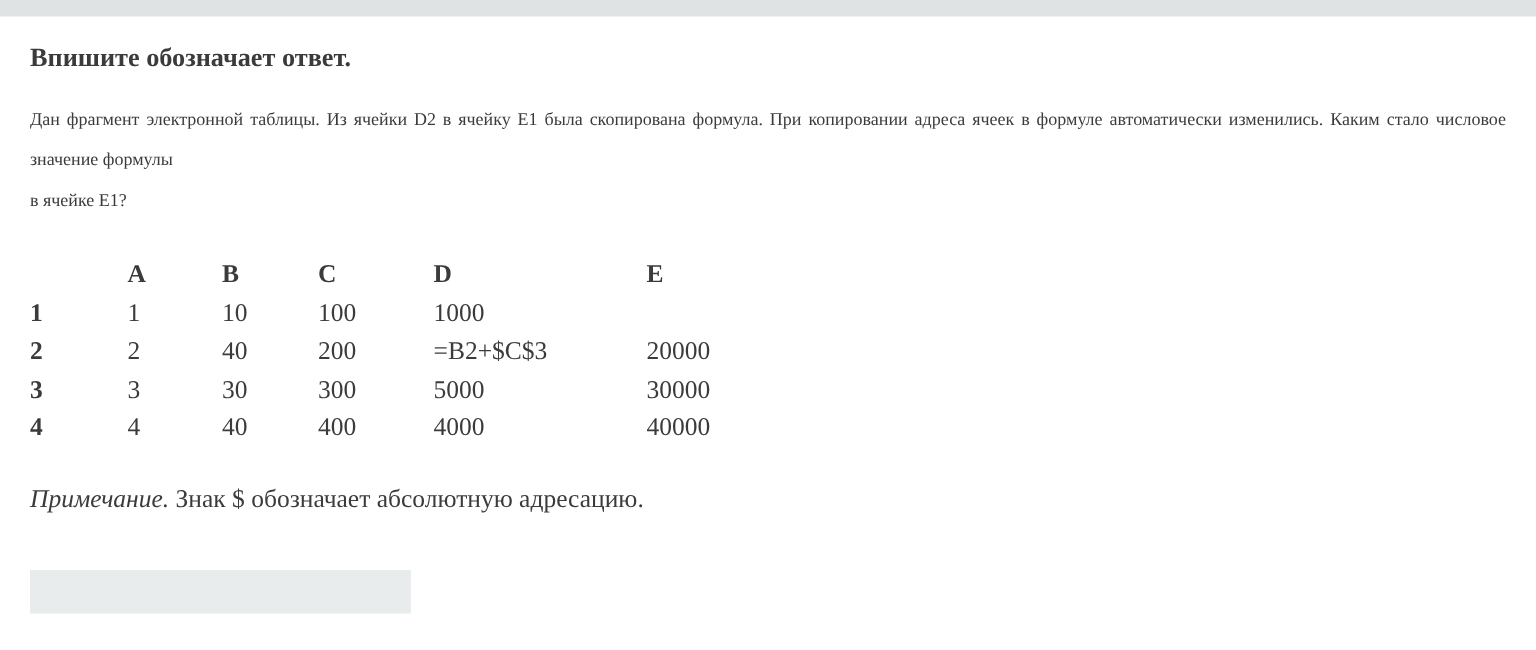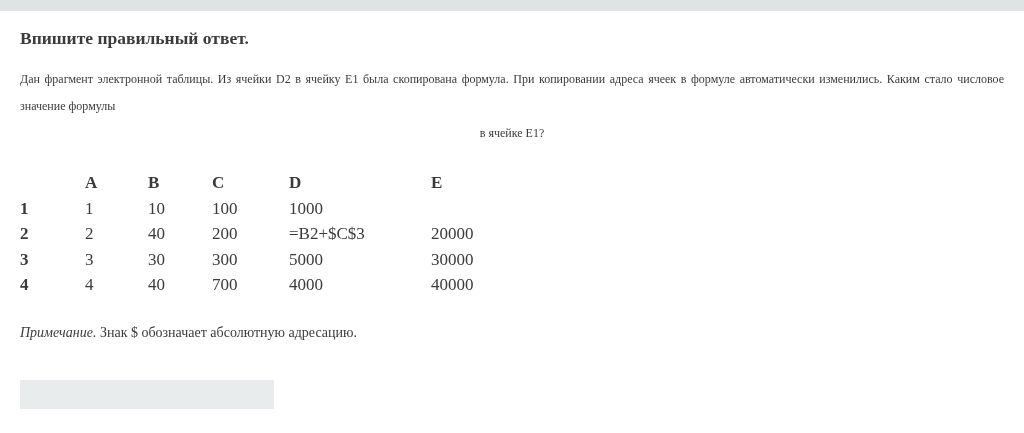--- a/index.html
+++ b/index.html
@@ -26,21 +26,21 @@
     font-weight: bold;
   }
   .question {
     margin-top: 17px;
     font-size: 12px;
     line-height: 27px;
     text-align: justify;
   }
   .question .tail {
     display: block;
-    text-align: center;
+    text-align: left;
   }
   table.sheet {
     margin-top: 23px;
     border-collapse: collapse;
     font-size: 17px;
   }
   table.sheet th, table.sheet td {
     padding: 0;
     height: 25.5px;
     line-height: 25.5px;
@@ -51,21 +51,21 @@
   }
   table.sheet th { font-weight: bold; }
   table.sheet .c-label { width: 65px; font-weight: bold; }
   table.sheet .c-a { width: 63px; }
   table.sheet .c-b { width: 64px; }
   table.sheet .c-c { width: 77px; }
   table.sheet .c-d { width: 142px; }
   table.sheet .c-e { width: 90px; }
   .note {
     margin-top: 24px;
-    font-size: 14px;
+    font-size: 17px;
     line-height: 22px;
   }
   .note .note-label { font-style: italic; }
   .answer-box {
     display: block;
     margin-top: 36px;
     width: 254px;
     height: 29px;
     background: #e9eced;
     border: none;
@@ -76,21 +76,21 @@
     padding: 0 8px;
   }
 </style>
 </head>
 <body>
 
 <div class="topbar"></div>
 
 <div class="content">
 
-  <div class="heading">Впишите правильный ответ.</div>
+  <div class="heading">Впишите обозначает ответ.</div>
 
   <p class="question"><span>Дан фрагмент электронной таблицы. Из ячейки D2 в ячейку E1 была скопирована формула. При копировании адреса ячеек в формуле автоматически изменились. Каким стало числовое значение формулы</span><span class="tail">в ячейке E1?</span></p>
 
   <table class="sheet">
     <thead>
       <tr>
         <th class="c-label"></th>
         <th class="c-a">A</th>
         <th class="c-b">B</th>
         <th class="c-c">C</th>
@@ -120,21 +120,21 @@
         <td class="c-a">3</td>
         <td class="c-b">30</td>
         <td class="c-c">300</td>
         <td class="c-d">5000</td>
         <td class="c-e">30000</td>
       </tr>
       <tr>
         <td class="c-label">4</td>
         <td class="c-a">4</td>
         <td class="c-b">40</td>
-        <td class="c-c">700</td>
+        <td class="c-c">400</td>
         <td class="c-d">4000</td>
         <td class="c-e">40000</td>
       </tr>
     </tbody>
   </table>
 
   <p class="note"><span class="note-label">Примечание.</span><span> Знак $ обозначает абсолютную адресацию.</span></p>
 
   <input type="text" class="answer-box" value="" style="">
 

